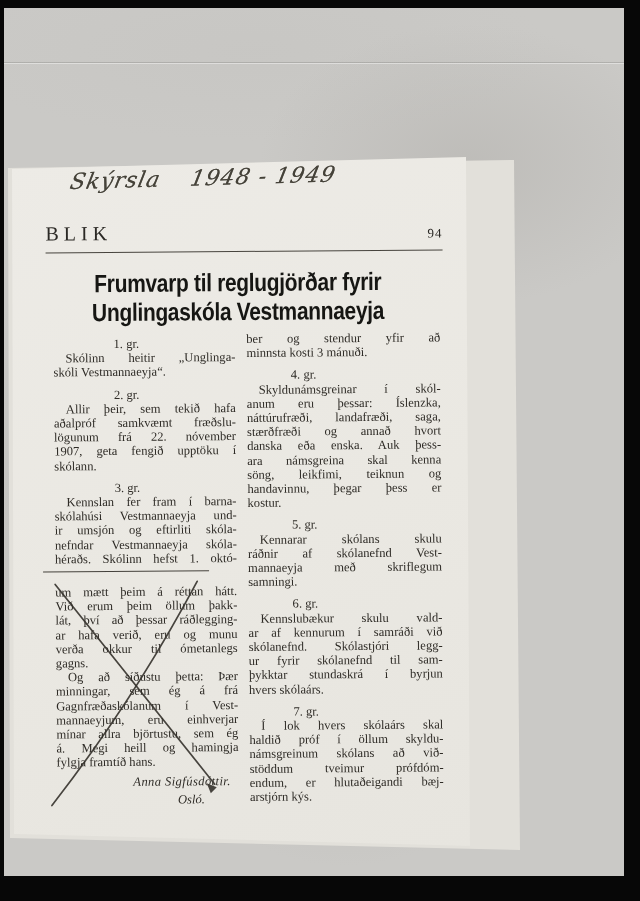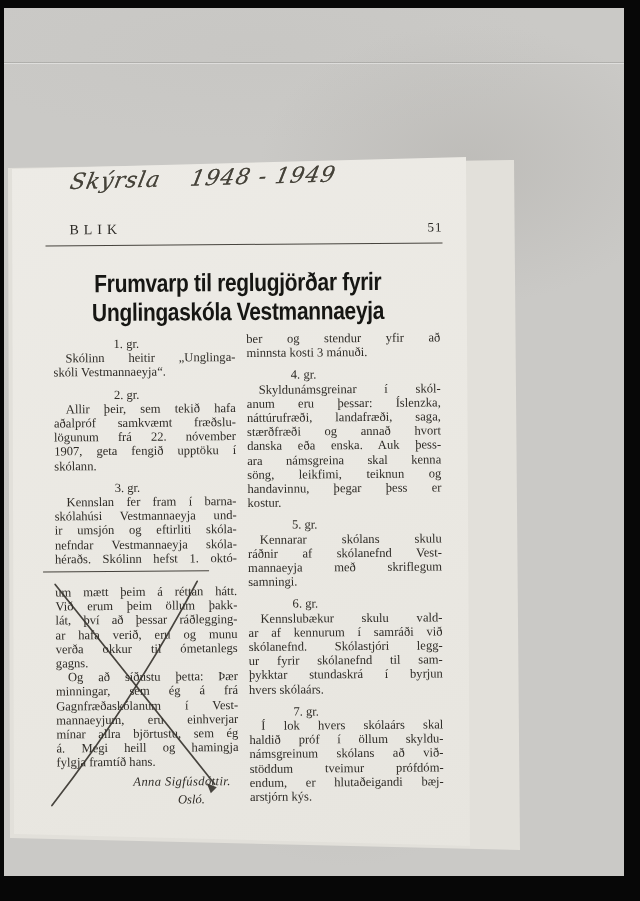--- a/index.html
+++ b/index.html
@@ -47,21 +47,21 @@
     font-style:italic;font-size:22px;color:#454239;
     transform:skewX(-13deg) rotate(-1.2deg);letter-spacing:1px;
     text-shadow:0 0 .6px rgba(60,58,50,.6);
   }
   
   .pagehead{
     position:absolute;top:65px;left:36px;width:397px;
     display:flex;justify-content:space-between;align-items:baseline;
     border-bottom:1.5px solid #47443e;padding-bottom:7px;
   }
-  .mag{font-size:14px;letter-spacing:5px;color:#2b2925;margin-left:24px;}
+  .mag{font-size:20px;letter-spacing:5px;color:#2b2925;}
   .pageno{font-size:13px;letter-spacing:1px;color:#2b2925;}
   
   .article-title{
     position:absolute;top:112px;left:28px;width:400px;text-align:center;
     font-family:"Liberation Sans","DejaVu Sans",sans-serif;
     font-weight:bold;font-size:25px;line-height:29px;
     color:#161613;letter-spacing:-.4px;
   }
   .article-title .tline{transform:scaleX(.84);transform-origin:50% 50%;white-space:nowrap;}
   
@@ -99,21 +99,21 @@
 <div class="sheet">
   <div class="sheet-inner">
 
     <div class="handwriting">
       <span>Skýrsla</span>
       <span>1948 - 1949</span>
     </div>
 
     <div class="pagehead">
       <span class="mag">BLIK</span>
-      <span class="pageno">51</span>
+      <span class="pageno">94</span>
     </div>
 
     <div class="article-title">
       <div class="tline">Frumvarp til reglugjörðar fyrir</div>
       <div class="tline">Unglingaskóla Vestmannaeyja</div>
     </div>
 
     <div class="columns">
 
       <div class="col col-left">

